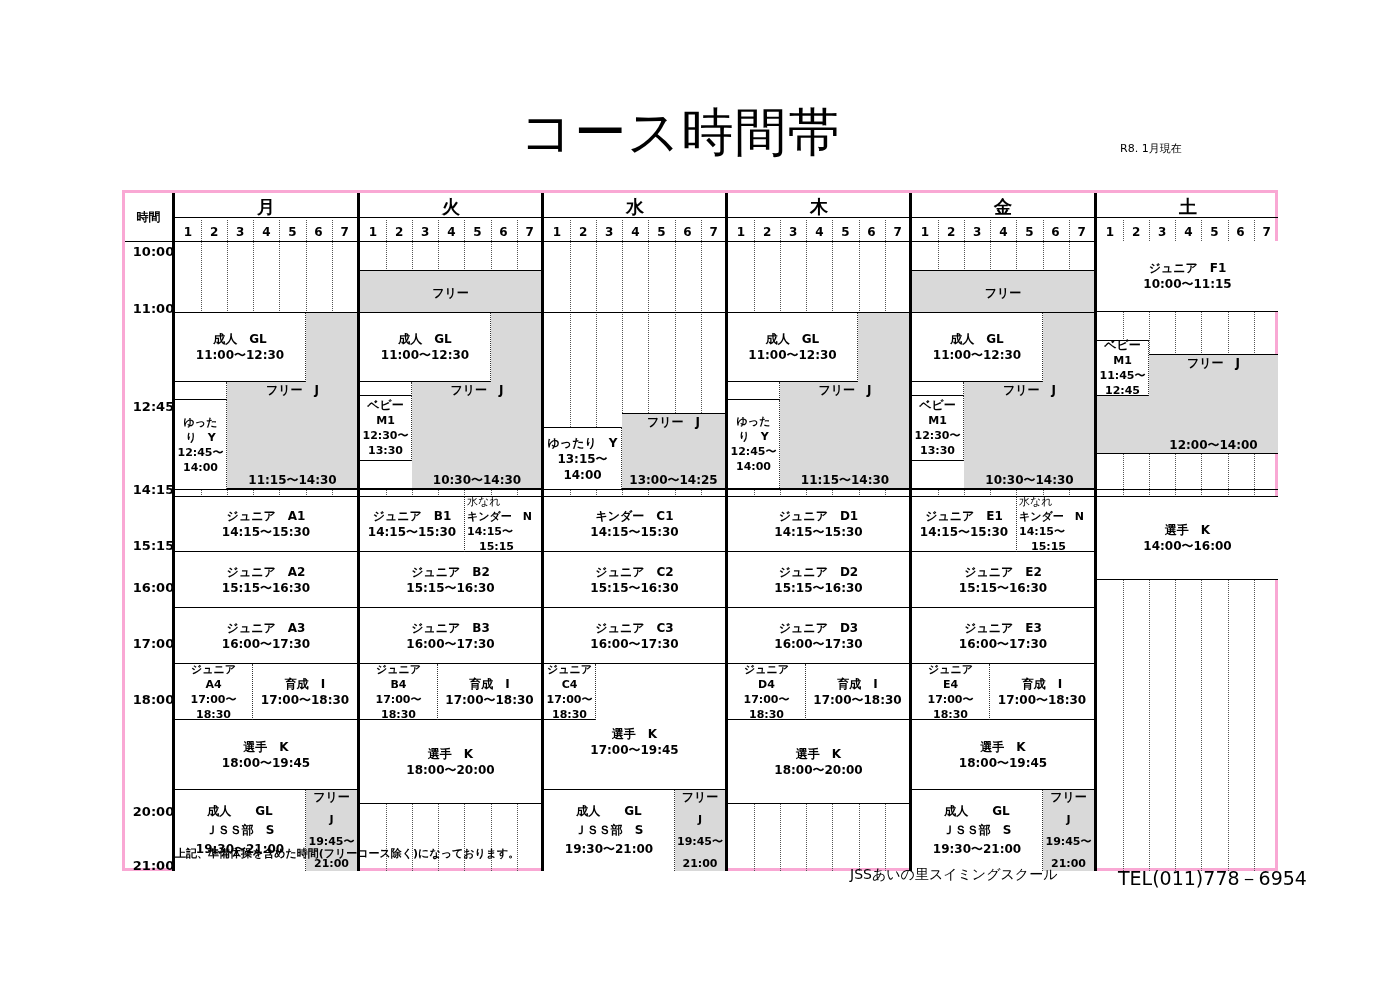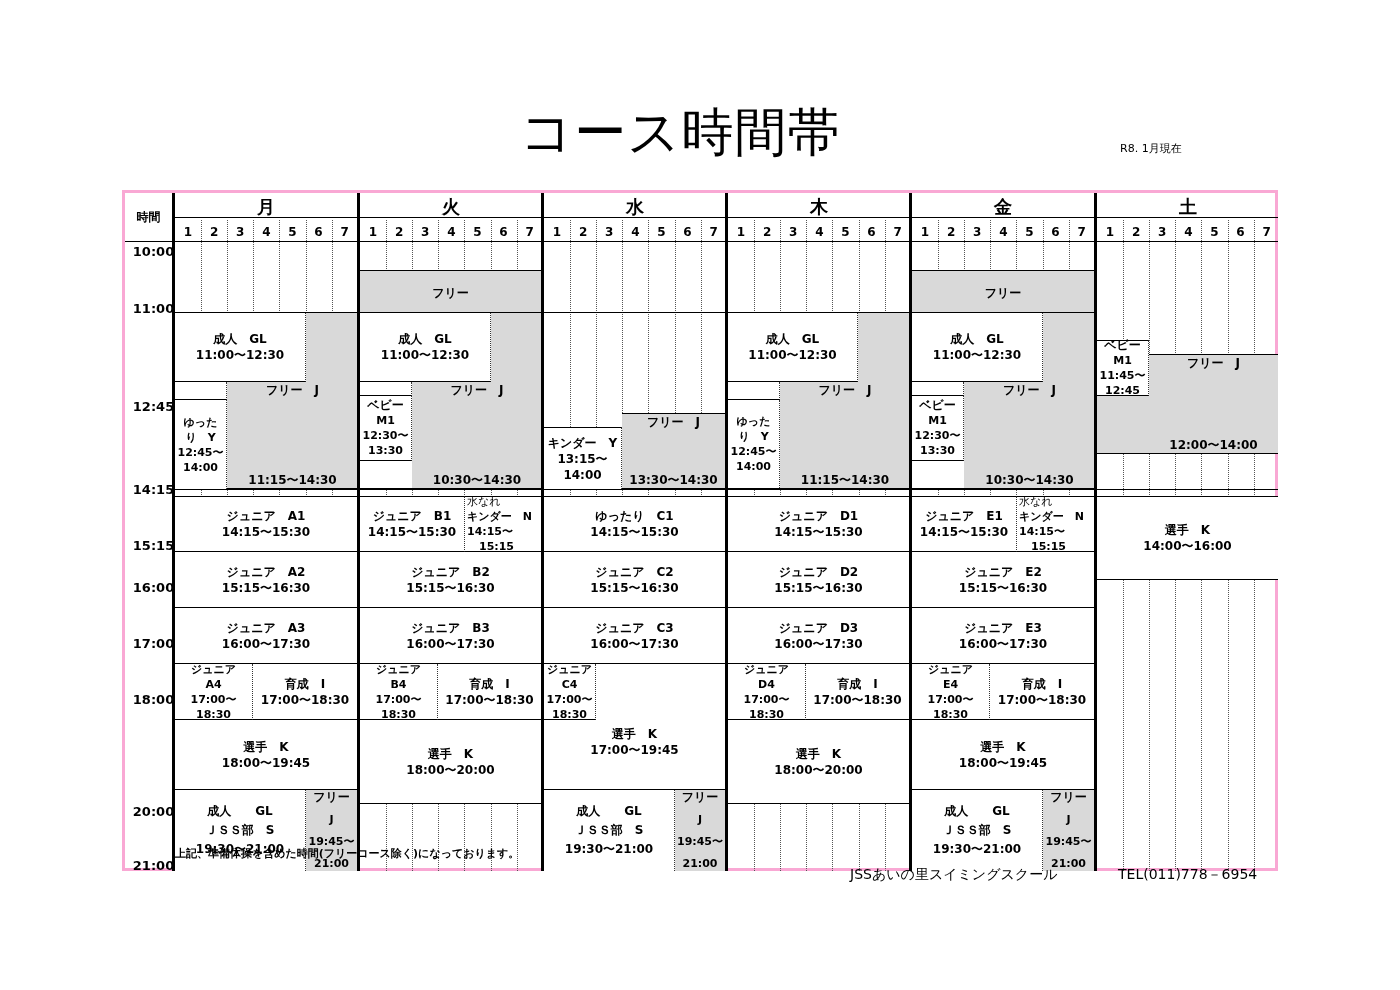--- a/index.html
+++ b/index.html
@@ -20,21 +20,21 @@
              text-align:center; line-height:24px; }
   .time-lbl { position:absolute; left:5px; width:47px; font-weight:700; font-size:13px; text-align:center; }
   .blk { position:absolute; box-sizing:border-box; background:#fff;
          display:flex; flex-direction:column; align-items:center; justify-content:center;
          font-weight:700; font-size:12px; line-height:16px; text-align:center; white-space:nowrap; }
   .gray { background:#d9d9d9;justify-content:space-between; }
   .b { border:1px solid #000; }
   .small { font-size:11px; line-height:15px; }
   .note { position:absolute; left:175px; top:846px; font-size:11px; font-weight:700; }
   .footer { position:absolute; left:850px; top:866px; font-size:14px; }
-  .tel { position:absolute; left:1118px; top:866px; font-size:14px; }
+  .tel { position:absolute; left:1118px; top:866px; font-size:19px; }
 </style>
 </head>
 <body>
 
 <div class="title">コース時間帯</div>
 <div class="asof">R8. 1月現在</div>
 
 <div class="tbl" id="tbl">
 
   <div class="abs" style="left:0;top:0;width:47px;height:48px;display:flex;align-items:center;justify-content:center;font-weight:700;font-size:12px;">
@@ -255,31 +255,31 @@
   <div class="blk" style="left:313px;top:471px;width:103px;height:56px;border-bottom:1px solid #000;">
     <span>育成　I</span>
     <span>17:00〜18:30</span>
   </div>
   <div class="blk" style="left:235px;top:527px;width:181px;height:84px;border-bottom:1px solid #000;">
     <span>選手　K</span>
     <span>18:00〜20:00</span>
   </div>
 
   <div class="blk" style="left:419px;top:234px;width:78px;height:62px;border-top:1px solid #000;border-right:1px dotted #333;">
-    <span>キンダー　Y</span>
+    <span>ゆったり　Y</span>
     <span>13:15〜</span>
     <span>14:00</span>
   </div>
   <div class="blk gray" style="left:497px;top:220px;width:103px;height:76px;border-top:1px solid #000;border-bottom:1px solid #000;">
     <span>フリー　J</span>
-    <span>13:30〜14:30</span>
+    <span>13:00〜14:25</span>
   </div>
   <div class="hline" style="left:419px;top:296px;width:181px;"></div>
   <div class="blk" style="left:419px;top:303px;width:181px;height:56px;border-top:1px solid #000;border-bottom:1px solid #000;">
-    <span>ゆったり　C1</span>
+    <span>キンダー　C1</span>
     <span>14:15〜15:30</span>
   </div>
   <div class="blk" style="left:419px;top:359px;width:181px;height:56px;border-bottom:1px solid #000;">
     <span>ジュニア　C2</span>
     <span>15:15〜16:30</span>
   </div>
   <div class="blk" style="left:419px;top:415px;width:181px;height:56px;border-bottom:1px solid #000;">
     <span>ジュニア　C3</span>
     <span>16:00〜17:30</span>
   </div>
@@ -404,20 +404,24 @@
     <span>ＪＳＳ部　S</span>
     <span>19:30〜21:00</span>
   </div>
   <div class="blk gray small" style="left:918px;top:597px;width:51px;height:81px;">
     <span style="font-size:12px;">フリー</span>
     <span>J</span>
     <span>19:45〜</span>
     <span>21:00</span>
   </div>
 
+  <div class="blk" style="left:972px;top:48px;width:181px;height:71px;border-bottom:1px solid #000;">
+    <span>ジュニア　F1</span>
+    <span>10:00〜11:15</span>
+  </div>
   <div class="blk gray" style="left:972px;top:161px;width:181px;height:100px;border-top:1px solid #000;border-bottom:1px solid #000;padding-left:52px;">
     <span>フリー　J</span>
     <span>12:00〜14:00</span>
   </div>
   <div class="blk small" style="left:972px;top:147px;width:52px;height:56px;border-top:1px solid #000;border-right:1px dotted #333;border-bottom:1px solid #000;">
     <span style="font-size:12px;">ベビー</span>
     <span>M1</span>
     <span>11:45〜</span>
     <span>12:45</span>
   </div>

